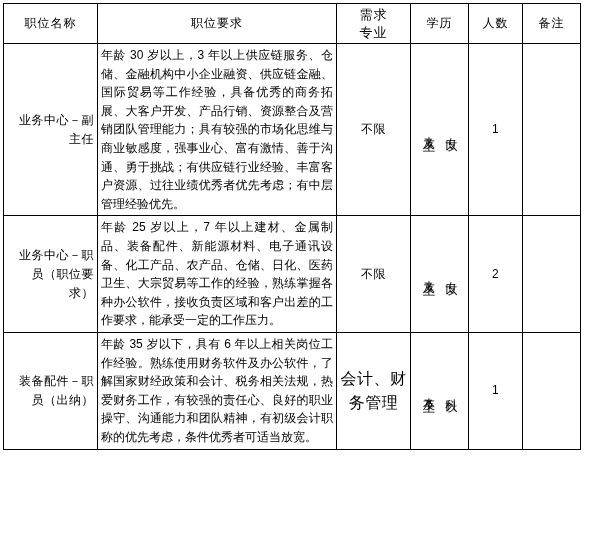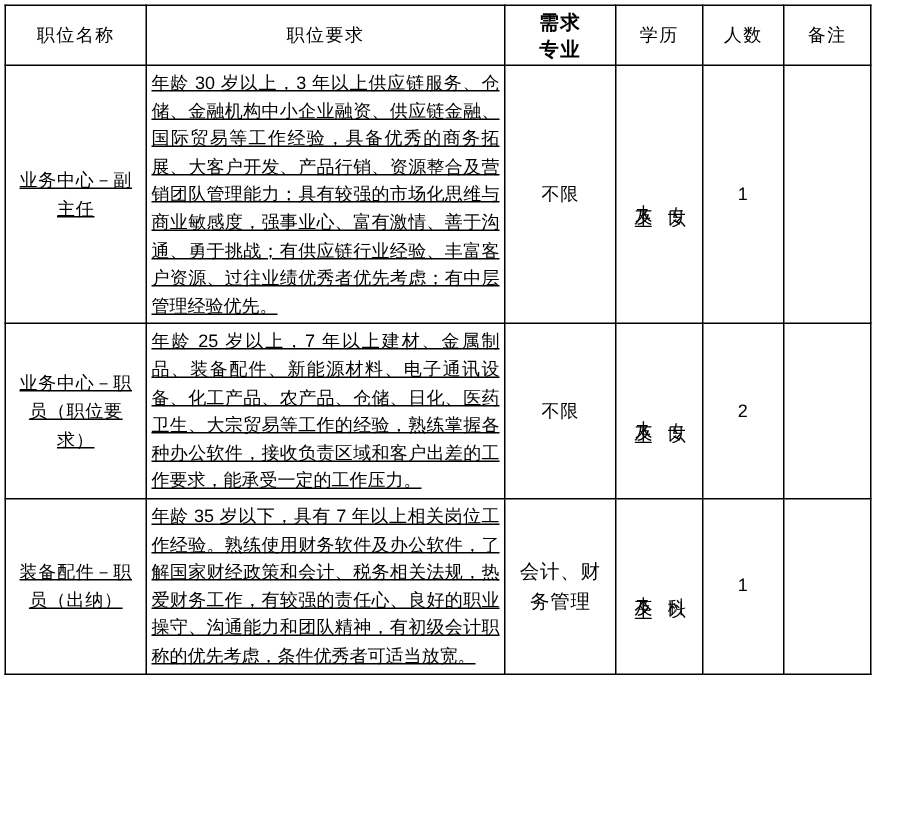--- a/index.html
+++ b/index.html
@@ -42,33 +42,31 @@
     letter-spacing: 1px;
   }
   .col-name   { width: 94px; }
   .col-req    { width: 239px; }
   .col-major  { width: 74px; }
   .col-edu    { width: 58px; }
   .col-count  { width: 54px; }
   .col-remark { width: 58px; }
 
   td.cell-name {
-    text-align: center;
+    text-align: right;
     padding-left: 6px;
     font-size: 12px;
     letter-spacing: 0.5px;
-    text-decoration: underline;
   }
   td.cell-req {
     text-align: left;
     padding: 6px 8px 6px 10px;
     font-size: 12px;
     line-height: 1.62;
     text-align: justify;
-    text-decoration: underline;
   }
   td.cell-center {
     text-align: center;
     font-size: 12px;
     letter-spacing: 0.5px;
   }
   td.cell-edu {
     text-align: center;
     font-size: 12px;
   }
@@ -82,28 +80,28 @@
     text-orientation: upright;
     letter-spacing: 2px;
     line-height: 1.1;
     font-size: 12px;
   }
   .stack2 {
     display: block;
     text-align: center;
     line-height: 1.35;
     font-size: 13px;
-    font-weight: bold;
+    font-weight: normal;
     letter-spacing: 1px;
   }
   .major-stack {
     display: block;
     text-align: center;
     line-height: 1.5;
-    font-size: 13px;
+    font-size: 16px;
     letter-spacing: 0.5px;
   }
 </style>
 </head>
 <body>
 
 <div class="page">
   <table class="job-table">
     <colgroup>
       <col class="col-name">
@@ -158,21 +156,21 @@
           <span class="vert-pair">
             <span class="vert">大及上</span>
             <span class="vert">专以</span>
           </span>
         </td>
         <td class="cell-center">2</td>
         <td class="cell-center"></td>
       </tr>
       <tr>
         <td class="cell-name">装备配件－职员（出纳）</td>
-        <td class="cell-req">年龄 35 岁以下，具有 7 年以上相关岗位工作经验。熟练使用财务软件及办公软件，了解国家财经政策和会计、税务相关法规，热爱财务工作，有较强的责任心、良好的职业操守、沟通能力和团队精神，有初级会计职称的优先考虑，条件优秀者可适当放宽。</td>
+        <td class="cell-req">年龄 35 岁以下，具有 6 年以上相关岗位工作经验。熟练使用财务软件及办公软件，了解国家财经政策和会计、税务相关法规，热爱财务工作，有较强的责任心、良好的职业操守、沟通能力和团队精神，有初级会计职称的优先考虑，条件优秀者可适当放宽。</td>
         <td class="cell-center">
           <span class="major-stack">会计、财务管理</span>
         </td>
         <td class="cell-edu">
           <span class="vert-pair">
             <span class="vert">本及上</span>
             <span class="vert">科以</span>
           </span>
         </td>
         <td class="cell-center">1</td>

